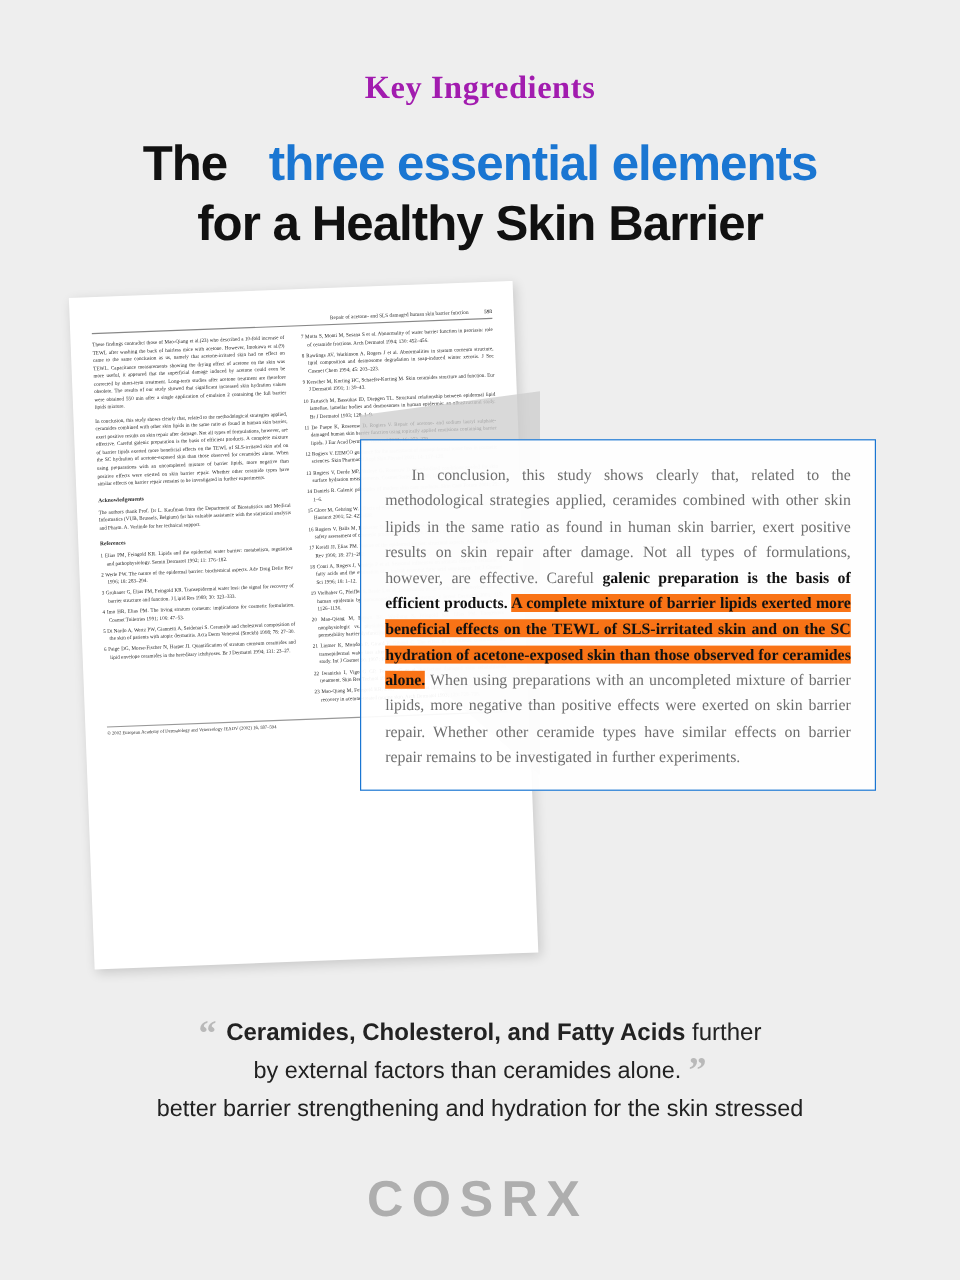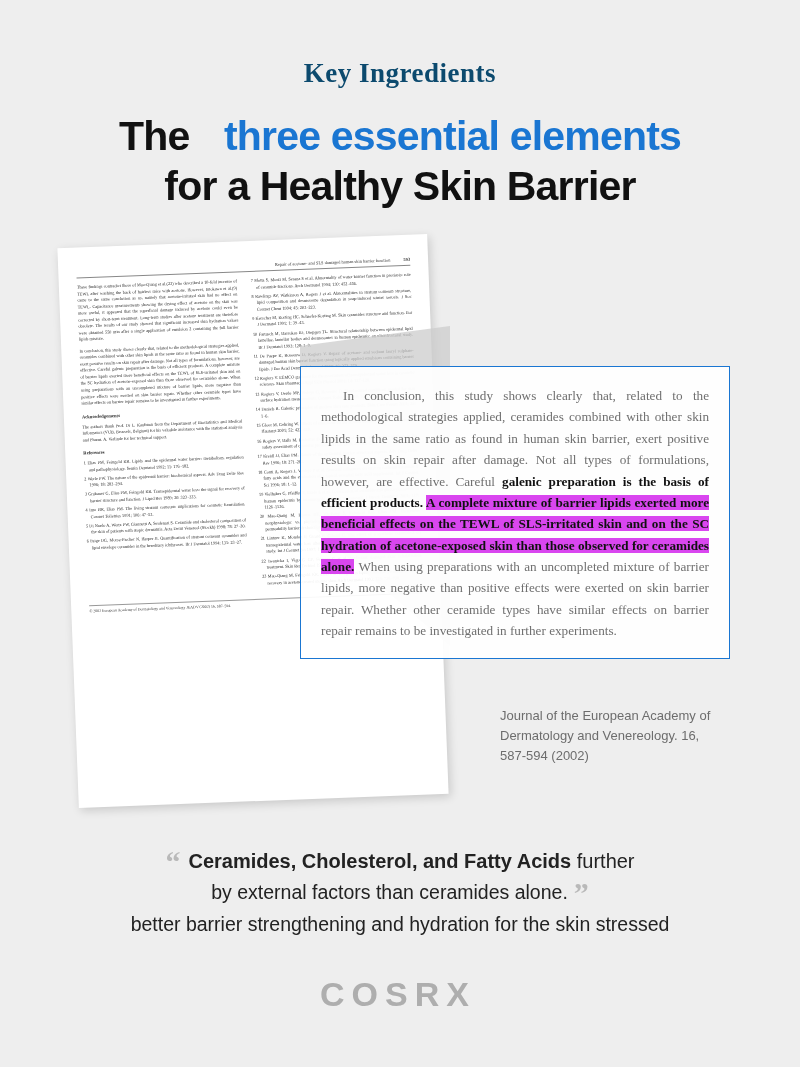--- a/index.html
+++ b/index.html
@@ -22,21 +22,21 @@
     position: relative;
     background: #eeeeee;
   }
 
   
   .eyebrow {
     text-align: center;
     font-family: "Liberation Serif", serif;
     font-size: 27px;
     font-weight: bold;
-    color: #0c4a6e;
+    color: #a21caf;
     letter-spacing: 0.5px;
     padding-top: 58px;
   }
   .headline {
     text-align: center;
     margin-top: 22px;
     font-size: 41px;
     font-weight: bold;
     color: #111111;
     line-height: 1.22;
@@ -135,21 +135,21 @@
     color: #6f6f6f;
     text-align: justify;
   }
   .callout .hl {
     color: #111111;
     font-weight: bold;
   }
   .callout .hl-mark {
     color: #111111;
     font-weight: bold;
-    background: #d946ef;
+    background: #f97316;
   }
   .callout .indent { display: inline-block; width: 22px; }
 
   .citation {
     position: absolute;
     left: 500px;
     top: 465px;
     width: 240px;
     font-size: 13px;
     line-height: 1.55;
@@ -183,21 +183,21 @@
   .quote-line.first { font-size: 20px; }
   .quote-strong { font-weight: bold; margin-top: 36px; }
 
   
   .brand {
     position: absolute;
     left: 0;
     top: 975px;
     width: 796px;
     text-align: center;
-    font-size: 34px;
+    font-size: 42px;
     letter-spacing: 7px;
     color: #aeaeae;
     font-weight: bold;
     font-family: "Liberation Sans", sans-serif;
   }
 </style>
 </head>
 <body>
 
 <div class="page">
@@ -258,25 +258,20 @@
     </div>
 
     <svg class="cone" viewBox="0 0 420 420">
       <polygon points="0,45 150,25 150,345 0,215" fill="#cccccc" opacity="0.75"></polygon>
     </svg>
 
     <div class="callout">
       <p><span class="indent"></span><span>In conclusion, this study shows clearly that, related to the methodological strategies applied, ceramides combined with other skin lipids in the same ratio as found in human skin barrier, exert positive results on skin repair after damage. Not all types of formulations, however, are effective. Careful </span><span class="hl">galenic preparation is the basis of efficient products. </span><span class="hl-mark">A complete mixture of barrier lipids exerted more beneficial effects on the TEWL of SLS-irritated skin and on the SC hydration of acetone-exposed skin than those observed for ceramides alone.</span><span> When using preparations with an uncompleted mixture of barrier lipids, more negative than positive effects were exerted on skin barrier repair. Whether other ceramide types have similar effects on barrier repair remains to be investigated in further experiments.</span></p>
     </div>
 
-    <div class="citation">
-      <div>Journal of the European Academy of</div>
-      <div>Dermatology and Venereology. 16,</div>
-      <div>587-594 (2002)</div>
-    </div>
   </div>
 
   <div class="quote-block">
     <div class="quote-line first">
       <span class="qmark open">“</span><span class="quote-strong">Ceramides, Cholesterol, and Fatty Acids</span><span> further</span>
     </div>
     <div class="quote-line">
       <span>by external factors than ceramides alone.</span><span class="qmark close">”</span>
     </div>
     <div class="quote-line">better barrier strengthening and hydration for the skin stressed</div>

